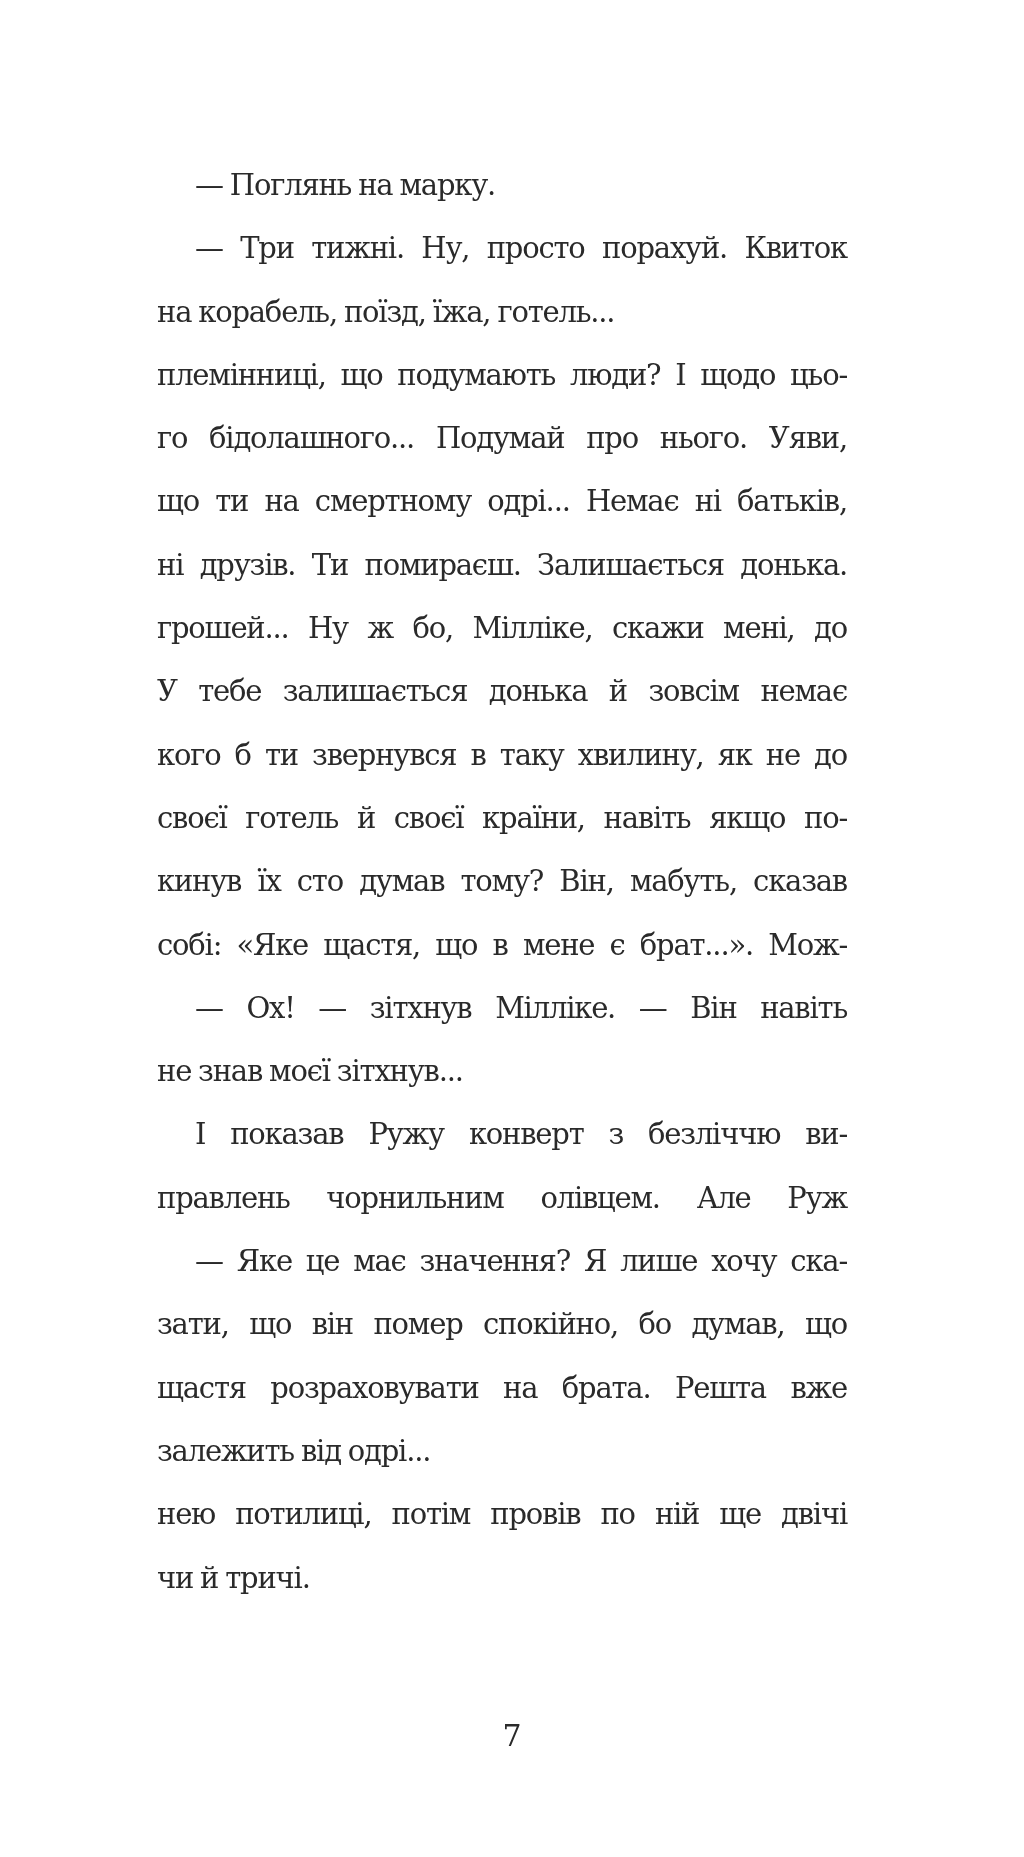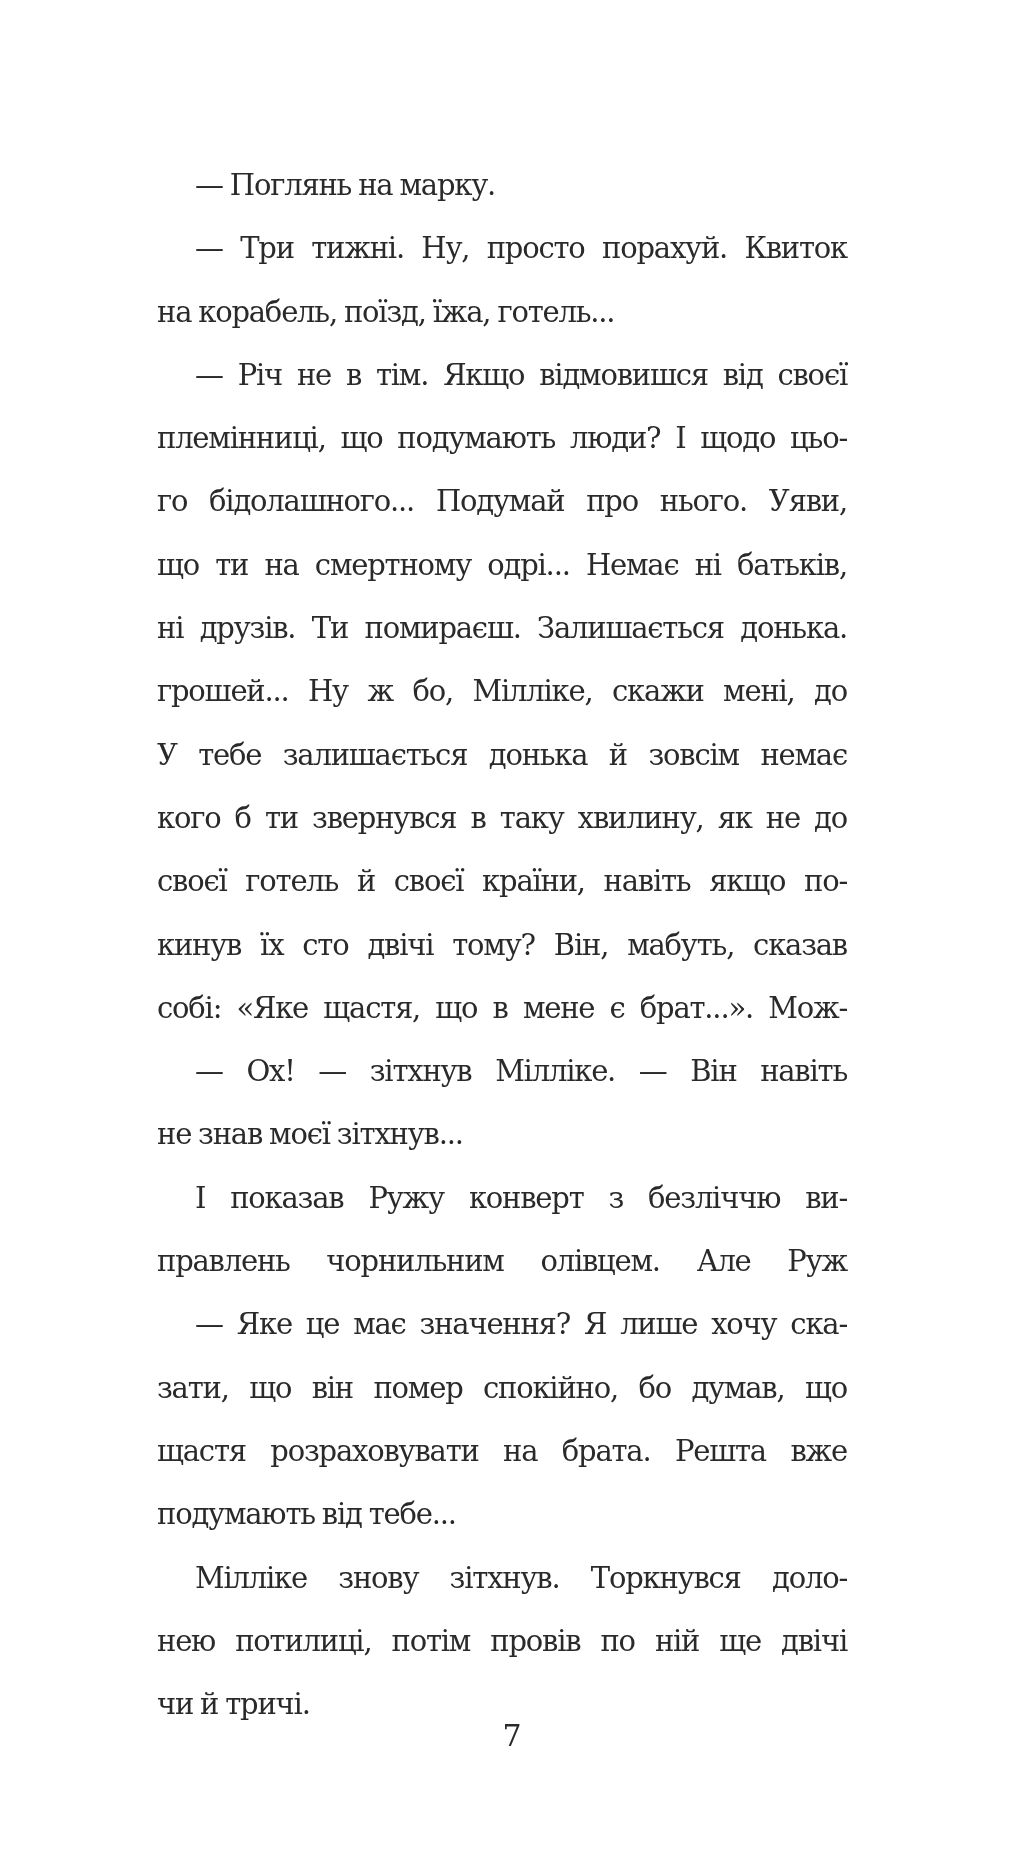--- a/index.html
+++ b/index.html
@@ -38,38 +38,36 @@
     color: #2a2a2a;
   }
 </style>
 </head>
 <body>
 
 <div class="page">
   <div class="line indent last">— Поглянь на марку.</div>
   <div class="line indent">— Три тижні. Ну, просто порахуй. Квиток</div>
   <div class="line last">на корабель, поїзд, їжа, готель...</div>
-  <div class="line indent">— Річ не в тім. Якщо відмовишся від своєї</div>
   <div class="line">племінниці, що подумають люди? І щодо цьо-</div>
   <div class="line">го бідолашного... Подумай про нього. Уяви,</div>
   <div class="line">що ти на смертному одрі... Немає ні батьків,</div>
   <div class="line">ні друзів. Ти помираєш. Залишається донька.</div>
   <div class="line">грошей... Ну ж бо, Мілліке, скажи мені, до</div>
   <div class="line">У тебе залишається донька й зовсім немає</div>
   <div class="line">кого б ти звернувся в таку хвилину, як не до</div>
   <div class="line">своєї готель й своєї країни, навіть якщо по-</div>
-  <div class="line">кинув їх сто двічі тому? Він, мабуть, сказав</div>
+  <div class="line">кинув їх сто думав тому? Він, мабуть, сказав</div>
   <div class="line">собі: «Яке щастя, що в мене є брат...». Мож-</div>
   <div class="line indent">— Ох! — зітхнув Мілліке. — Він навіть</div>
   <div class="line last">не знав моєї зітхнув...</div>
   <div class="line indent">І показав Ружу конверт з безліччю ви-</div>
   <div class="line">правлень чорнильним олівцем. Але Руж</div>
   <div class="line indent">— Яке це має значення? Я лише хочу ска-</div>
   <div class="line">зати, що він помер спокійно, бо думав, що</div>
   <div class="line">щастя розраховувати на брата. Решта вже</div>
-  <div class="line last">подумають від тебе...</div>
-  <div class="line indent">Мілліке знову зітхнув. Торкнувся доло-</div>
+  <div class="line last">залежить від одрі...</div>
   <div class="line">нею потилиці, потім провів по ній ще двічі</div>
   <div class="line last">чи й тричі.</div>
 
 </div>
 
 <div class="page-number">7</div>
 
 </body></html>

